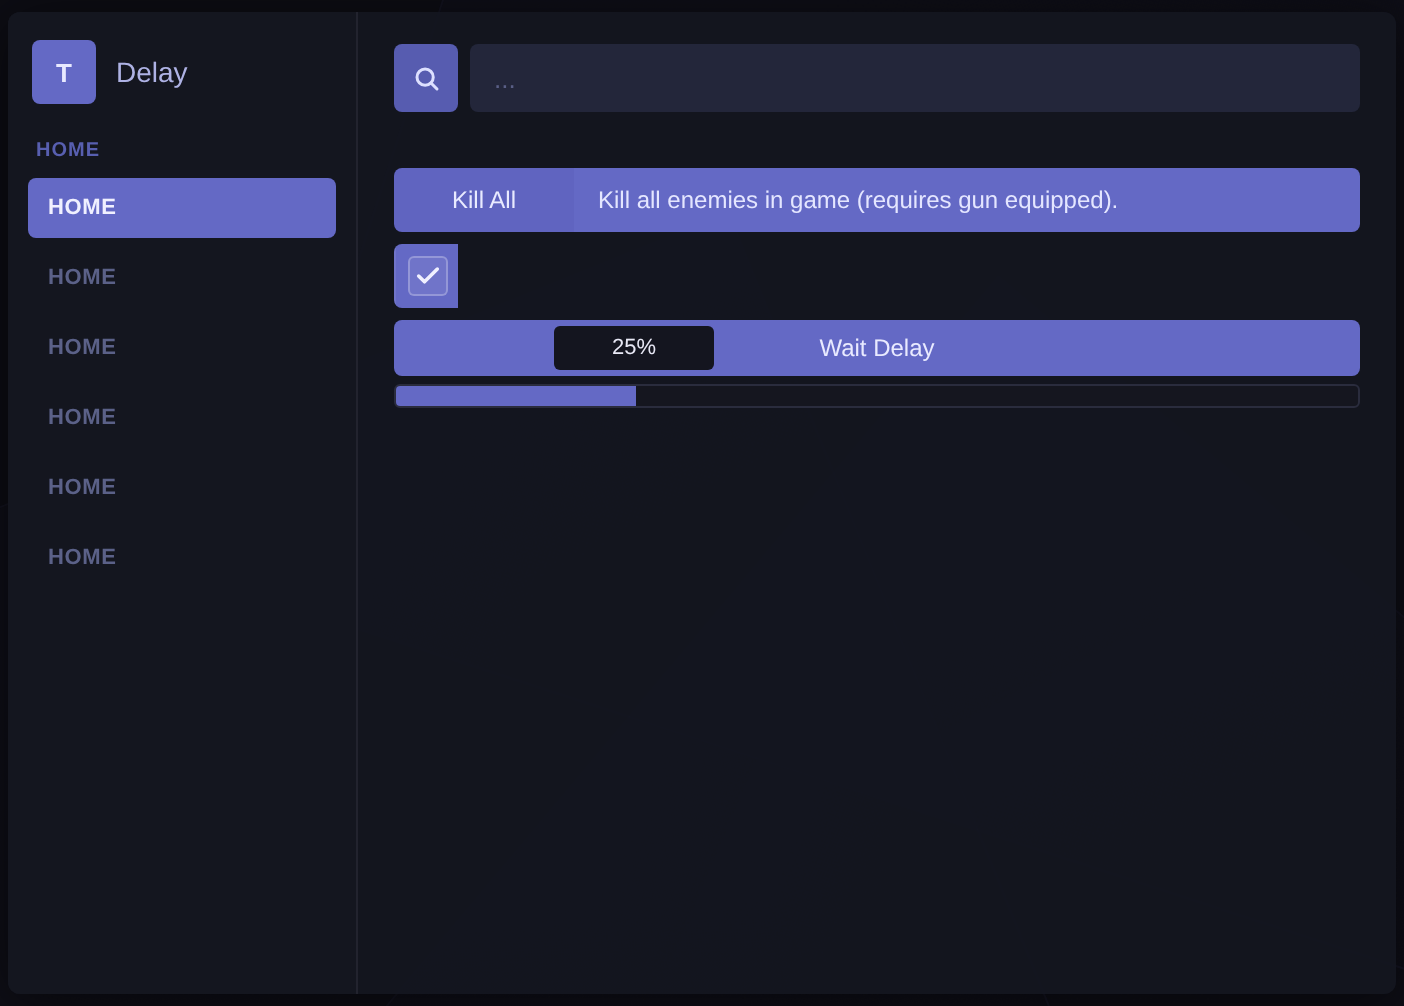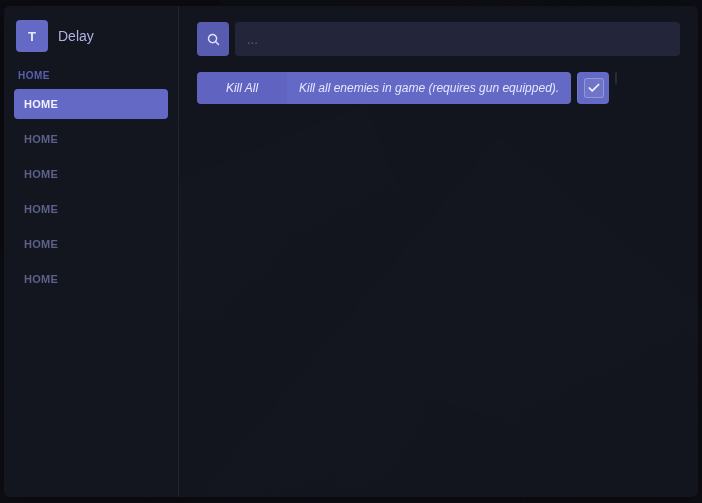--- a/index.html
+++ b/index.html
@@ -118,21 +118,21 @@
     background: #23263a;
     border: none;
     border-radius: 4px;
     color: #bfc3e8;
     padding: 0 12px;
     font-size: 13px;
     outline: none;
   }
   .search-input::placeholder { color: #5a5f86; }
 
-  .rows { display: flex; gap: 6px; margin-top: 4px; font-style: italic; }
+  .rows { display: flex; flex-direction: column; gap: 6px; margin-top: 16px; }
 
   .action-row {
     display: flex;
     height: 32px;
     border-radius: 4px;
     overflow: hidden;
   }
   .action-label {
     width: 90px;
     background: #6064c0;
@@ -259,20 +259,24 @@
         <div class="action-toggle">
           <div class="toggle-box">
             <svg width="14" height="14" viewBox="0 0 24 24" fill="none" stroke="#f0f0ff" stroke-width="3" stroke-linecap="round" stroke-linejoin="round">
               <polyline points="4 12 9 17 20 6"></polyline>
             </svg>
           </div>
         </div>
       </div>
 
       <div class="slider-block">
+        <div class="slider-header">
+          <div class="slider-value-pill">25%</div>
+          <div class="slider-title">Wait Delay</div>
+        </div>
         <div class="slider-track">
           <div class="slider-fill" id="slider-fill" style="width: 25%;"></div>
         </div>
       </div>
 
     </div>
 
   </div>
 </div>
 

